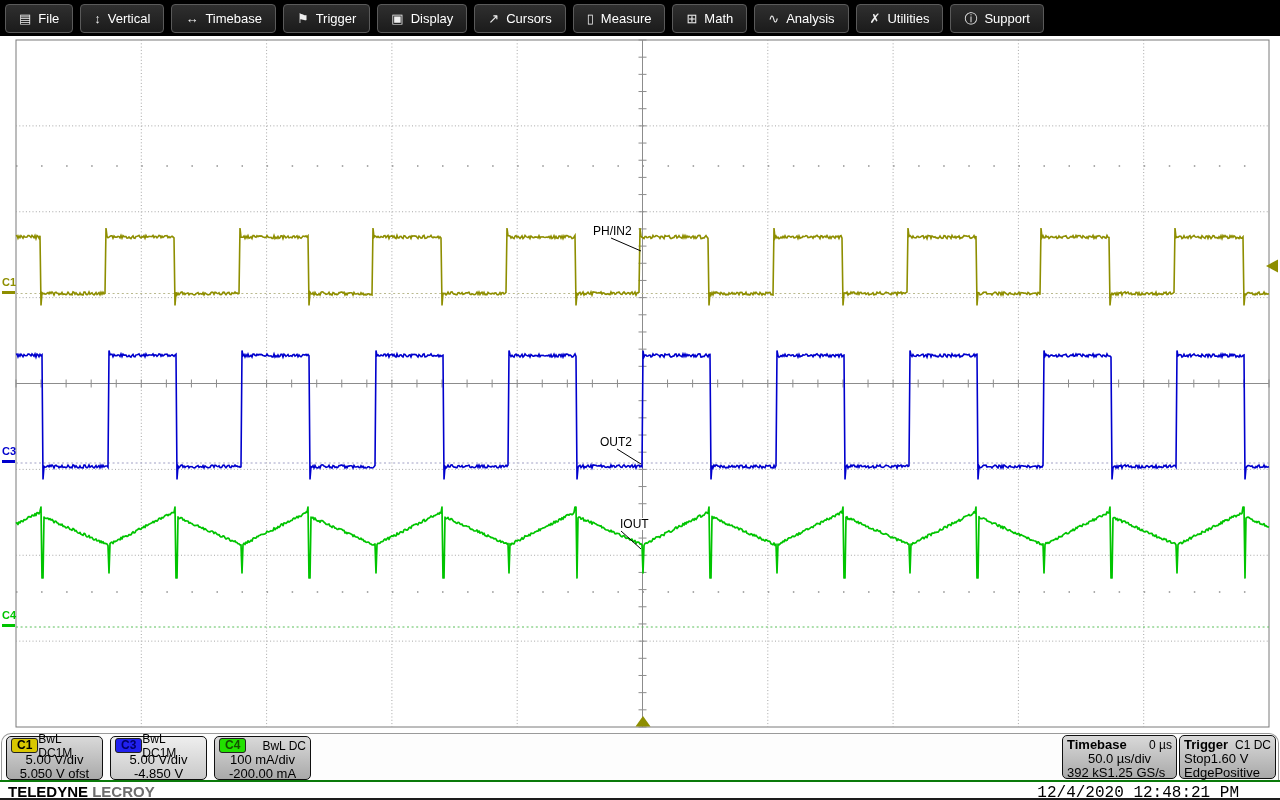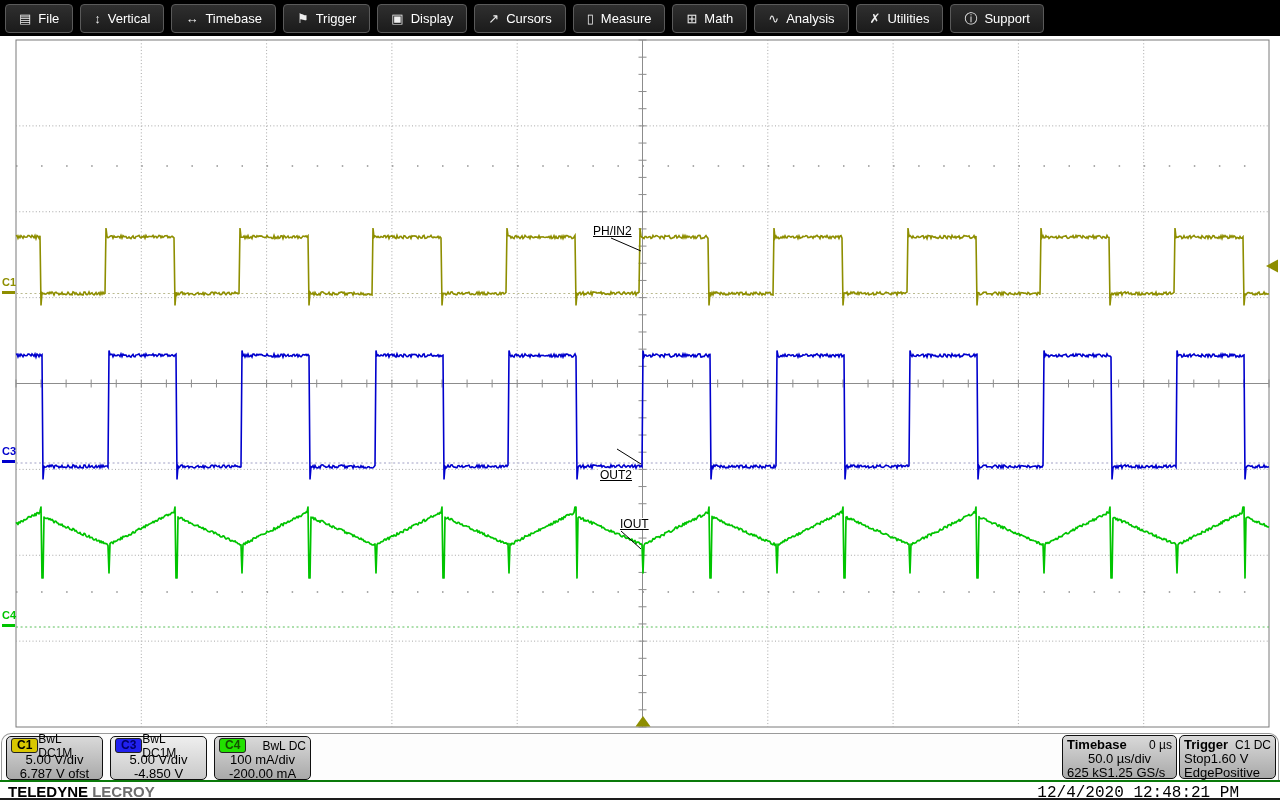--- a/index.html
+++ b/index.html
@@ -9,21 +9,21 @@
   .menubar{position:absolute;top:0;left:0;width:1280px;height:36px;background:#000;
            display:flex;align-items:center;gap:7px;padding-left:5px;box-sizing:border-box;z-index:5;}
   .mbtn{display:flex;align-items:center;gap:7px;height:27px;padding:0 13px;
         background:linear-gradient(#2f2f2f,#1b1b1b);border:1px solid #5a5a5a;border-radius:4px;
         color:#fff;font-size:13px;white-space:nowrap;cursor:default;}
   .micon{font-size:13px;color:#eee;line-height:13px;}
   
   .display{position:absolute;top:36px;left:0;width:1280px;height:697px;background:#fff;z-index:0;}
   #wavesvg{position:absolute;top:0;left:0;z-index:1;}
   .wlabel{position:absolute;z-index:2;font-size:12px;line-height:12px;color:#000;
-          text-decoration:underline;background:#fff;padding:0 1px;}
+          background:#fff;padding:0 1px;}
   .chmarker{position:absolute;z-index:2;font-size:11px;font-weight:bold;line-height:10px;}
   .chmarker .bar{display:block;width:13px;height:3px;margin-top:4px;}
   
   .statusbar{position:absolute;top:733px;left:0;width:1280px;height:47px;background:#fff;z-index:5;}
   .tray{position:absolute;top:0;left:1px;width:1276px;height:47px;border:1px solid #9a9a9a;border-bottom:none;
         border-radius:10px 10px 0 0;background:#fdfdfd;}
   .descbox{position:absolute;top:2px;height:44px;border:1px solid #101010;border-radius:5px;
            background:linear-gradient(#d9d9d9,#a9a9a9);font-size:13px;color:#000;
            box-sizing:border-box;padding:1px 4px;}
   .descbox.selected{background:linear-gradient(#eeeeee,#c9c9c9);}
@@ -212,42 +212,42 @@
       <path d="M16 354.5L17 354.1L18 356.9L19 354.5L20 356.2L21 354.2L22 355.2L23 356.6L24 354.6L25 355.6L26 355.8L27 355.5L28 354.1L29 354.1L30 354.8L31 355.9L32 354.0L33 355.1L34 356.3L35 354.0L36 357.1L37 354.1L38 354.9L39 356.7L40 354.3L41 355.7L42 354.8L43 479.5L44 466.4L45 467.2L46 466.9L47 466.3L48 465.6L49 466.8L50 465.1L51 466.4L52 465.0L53 465.9L54 468.0L55 465.5L56 465.1L57 466.3L58 466.3L59 467.7L60 466.6L61 467.2L62 465.4L63 467.5L64 467.0L65 467.1L66 467.8L67 467.0L68 465.3L69 466.6L70 467.8L71 467.2L72 467.8L73 464.9L74 465.4L75 467.2L76 465.8L77 467.1L78 467.8L79 467.7L80 465.9L81 467.8L82 467.8L83 468.1L84 465.0L85 465.0L86 467.3L87 467.9L88 467.1L89 465.0L90 467.3L91 466.5L92 465.8L93 467.3L94 468.0L95 466.9L96 465.5L97 467.5L98 466.6L99 465.6L100 467.8L101 465.3L102 467.3L103 465.2L104 466.8L105 466.2L106 466.0L107 465.9L108 467.3L109 350.5L110 354.8L111 354.2L112 354.2L113 356.7L114 354.4L115 355.6L116 355.5L117 355.6L118 354.8L119 355.1L120 356.4L121 354.0L122 356.6L123 354.1L124 355.1L125 355.1L126 355.1L127 356.7L128 356.5L129 355.4L130 356.5L131 357.1L132 355.4L133 354.4L134 356.5L135 356.8L136 354.9L137 354.8L138 354.6L139 353.9L140 355.7L141 356.4L142 355.0L143 355.6L144 354.3L145 356.7L146 353.9L147 355.6L148 355.4L149 354.9L150 355.0L151 355.0L152 355.1L153 354.0L154 356.1L155 354.8L156 354.9L157 356.2L158 355.2L159 353.9L160 354.2L161 356.2L162 354.7L163 355.9L164 355.2L165 354.3L166 354.3L167 354.2L168 356.2L169 355.1L170 356.2L171 355.3L172 354.8L173 355.5L174 356.3L175 355.0L176 354.2L177 479.5L178 466.0L179 467.7L180 466.5L181 465.1L182 464.9L183 467.2L184 466.0L185 467.4L186 466.4L187 466.2L188 465.9L189 467.8L190 466.6L191 466.8L192 466.7L193 467.4L194 467.9L195 467.7L196 466.7L197 466.1L198 465.5L199 467.3L200 466.6L201 466.8L202 467.2L203 465.6L204 467.9L205 465.9L206 466.6L207 467.2L208 467.9L209 467.5L210 467.5L211 465.7L212 465.1L213 465.5L214 467.3L215 465.2L216 465.5L217 466.4L218 466.7L219 465.7L220 467.5L221 467.7L222 466.9L223 465.2L224 465.1L225 466.5L226 467.7L227 466.3L228 465.4L229 465.3L230 467.3L231 467.6L232 465.9L233 466.4L234 466.5L235 465.0L236 466.3L237 466.0L238 466.9L239 466.5L240 467.3L241 466.7L242 350.5L243 355.7L244 354.5L245 356.9L246 354.7L247 356.5L248 354.1L249 356.6L250 356.2L251 355.2L252 357.0L253 354.1L254 354.1L255 355.3L256 355.7L257 354.2L258 355.2L259 354.4L260 354.6L261 354.4L262 354.8L263 355.5L264 355.8L265 356.1L266 355.9L267 354.1L268 355.5L269 356.0L270 356.0L271 355.8L272 356.9L273 356.9L274 354.0L275 357.1L276 355.7L277 356.9L278 355.0L279 356.8L280 356.2L281 354.2L282 354.2L283 357.1L284 354.2L285 355.0L286 356.3L287 355.5L288 354.6L289 356.3L290 356.0L291 355.6L292 356.3L293 354.6L294 354.4L295 356.0L296 355.3L297 354.3L298 356.7L299 355.0L300 356.2L301 356.7L302 355.7L303 354.6L304 354.7L305 355.1L306 354.4L307 355.5L308 354.4L309 355.7L310 479.5L311 466.6L312 467.1L313 465.7L314 468.0L315 465.4L316 467.4L317 467.9L318 468.0L319 466.6L320 468.1L321 465.4L322 464.9L323 465.0L324 466.0L325 466.4L326 467.3L327 466.9L328 466.7L329 465.3L330 467.6L331 467.2L332 468.1L333 465.6L334 466.0L335 467.4L336 466.9L337 467.7L338 467.2L339 465.6L340 465.6L341 465.0L342 465.1L343 465.9L344 465.2L345 467.9L346 466.4L347 467.7L348 466.0L349 466.1L350 465.7L351 465.8L352 466.0L353 468.0L354 465.4L355 466.9L356 467.0L357 466.7L358 466.4L359 467.5L360 467.6L361 465.7L362 467.2L363 466.3L364 468.0L365 467.2L366 468.1L367 467.6L368 466.8L369 466.8L370 467.9L371 467.6L372 468.0L373 467.8L374 466.8L375 465.5L376 350.5L377 355.8L378 354.9L379 355.9L380 356.0L381 355.0L382 355.5L383 355.8L384 354.3L385 354.1L386 356.0L387 354.9L388 354.0L389 357.1L390 354.8L391 354.6L392 354.3L393 355.8L394 354.5L395 356.5L396 357.1L397 353.9L398 356.5L399 356.4L400 355.0L401 354.8L402 356.2L403 357.0L404 354.2L405 354.4L406 355.8L407 356.7L408 356.5L409 355.1L410 354.8L411 356.9L412 354.3L413 354.7L414 354.3L415 354.6L416 354.6L417 355.7L418 357.0L419 354.6L420 355.5L421 356.6L422 356.5L423 354.3L424 353.9L425 356.9L426 356.7L427 356.1L428 355.0L429 355.4L430 355.1L431 353.9L432 355.7L433 356.3L434 355.4L435 356.0L436 355.7L437 355.9L438 354.9L439 356.7L440 355.3L441 356.5L442 355.7L443 355.3L444 479.5L445 466.4L446 467.9L447 466.9L448 465.1L449 466.9L450 466.9L451 465.0L452 464.9L453 466.5L454 467.1L455 467.0L456 467.6L457 467.6L458 465.7L459 465.6L460 466.8L461 466.8L462 465.7L463 467.4L464 466.9L465 466.5L466 465.8L467 465.9L468 465.6L469 465.2L470 467.2L471 467.6L472 466.7L473 467.1L474 467.7L475 467.4L476 466.7L477 465.2L478 467.4L479 465.1L480 467.5L481 465.9L482 465.2L483 467.3L484 465.3L485 467.7L486 467.5L487 467.7L488 465.4L489 466.4L490 466.5L491 467.1L492 466.3L493 466.4L494 467.0L495 465.8L496 466.0L497 467.6L498 467.8L499 467.2L500 465.6L501 467.4L502 465.8L503 465.6L504 467.0L505 466.3L506 465.3L507 466.5L508 465.1L509 350.5L510 354.5L511 356.5L512 355.2L513 356.5L514 357.1L515 354.7L516 354.1L517 355.7L518 354.9L519 355.8L520 357.0L521 355.7L522 354.4L523 357.0L524 356.0L525 353.9L526 355.1L527 355.6L528 356.1L529 354.9L530 357.0L531 354.5L532 355.3L533 356.1L534 356.1L535 355.4L536 355.6L537 355.5L538 356.4L539 354.3L540 356.7L541 355.3L542 355.5L543 355.3L544 355.8L545 356.0L546 355.7L547 355.6L548 355.8L549 354.9L550 356.6L551 354.6L552 357.0L553 356.3L554 354.2L555 356.8L556 354.9L557 356.7L558 356.9L559 354.5L560 354.6L561 356.7L562 354.5L563 357.1L564 354.4L565 356.0L566 354.1L567 354.0L568 354.4L569 355.7L570 354.9L571 355.6L572 357.0L573 356.7L574 355.5L575 353.9L576 356.3L577 479.5L578 467.6L579 465.9L580 465.4L581 467.5L582 466.4L583 465.0L584 468.0L585 466.7L586 467.4L587 466.1L588 465.2L589 466.6L590 467.2L591 464.9L592 467.9L593 464.9L594 465.1L595 465.3L596 465.4L597 466.0L598 466.0L599 465.7L600 466.0L601 464.9L602 467.0L603 465.9L604 466.0L605 467.1L606 467.4L607 467.0L608 466.7L609 467.4L610 467.6L611 465.0L612 466.8L613 465.6L614 465.7L615 467.3L616 466.9L617 465.6L618 465.5L619 465.0L620 466.2L621 467.2L622 467.3L623 465.7L624 464.9L625 466.2L626 467.1L627 466.3L628 465.6L629 466.0L630 467.2L631 465.9L632 465.0L633 467.3L634 466.6L635 465.0L636 468.0L637 465.8L638 465.4L639 465.1L640 466.9L641 465.8L642 466.8L643 350.5L644 357.0L645 355.0L646 355.1L647 356.2L648 355.9L649 355.2L650 355.1L651 356.9L652 356.4L653 354.0L654 355.4L655 355.1L656 354.1L657 354.3L658 354.9L659 355.3L660 356.9L661 354.9L662 354.9L663 355.8L664 357.1L665 354.0L666 354.7L667 354.7L668 354.6L669 354.1L670 356.2L671 357.1L672 356.8L673 356.1L674 356.0L675 354.2L676 353.9L677 356.4L678 355.6L679 354.1L680 355.6L681 356.1L682 356.7L683 353.9L684 356.4L685 354.1L686 356.4L687 354.5L688 355.7L689 354.7L690 355.5L691 356.5L692 355.3L693 354.5L694 356.7L695 355.1L696 356.9L697 355.8L698 354.1L699 353.9L700 354.0L701 357.1L702 357.0L703 356.3L704 356.6L705 355.3L706 354.1L707 355.6L708 356.9L709 354.5L710 354.4L711 479.5L712 465.5L713 467.8L714 465.1L715 466.2L716 465.0L717 465.2L718 466.2L719 466.1L720 467.4L721 465.4L722 466.2L723 467.4L724 466.1L725 467.3L726 468.0L727 467.2L728 467.9L729 465.9L730 467.0L731 466.6L732 465.6L733 467.0L734 466.2L735 467.3L736 466.6L737 465.5L738 465.9L739 467.7L740 465.4L741 465.3L742 465.4L743 467.7L744 466.9L745 467.2L746 465.3L747 467.7L748 467.5L749 467.9L750 467.9L751 466.1L752 466.2L753 467.6L754 465.5L755 466.7L756 465.2L757 466.3L758 467.2L759 467.7L760 465.4L761 466.6L762 468.0L763 466.6L764 467.2L765 467.6L766 465.3L767 465.7L768 466.2L769 465.6L770 465.4L771 467.8L772 467.8L773 468.0L774 465.3L775 467.6L776 465.6L777 350.5L778 355.6L779 357.1L780 356.6L781 355.6L782 356.5L783 354.9L784 356.3L785 354.3L786 356.2L787 356.3L788 354.7L789 354.5L790 355.1L791 355.7L792 354.9L793 354.8L794 356.3L795 356.2L796 355.6L797 354.5L798 357.0L799 354.4L800 356.8L801 356.1L802 356.0L803 354.7L804 355.2L805 354.9L806 354.1L807 354.4L808 356.1L809 355.9L810 355.7L811 355.0L812 355.3L813 356.7L814 354.8L815 355.4L816 354.5L817 353.9L818 355.1L819 355.3L820 357.1L821 354.2L822 354.5L823 356.1L824 355.1L825 354.7L826 355.7L827 354.0L828 355.7L829 356.9L830 355.2L831 356.9L832 355.1L833 354.6L834 355.6L835 356.7L836 354.6L837 355.3L838 354.6L839 357.0L840 354.5L841 354.0L842 356.7L843 355.4L844 355.1L845 479.5L846 466.5L847 465.2L848 468.0L849 466.5L850 467.0L851 465.0L852 466.4L853 465.0L854 465.0L855 466.6L856 466.4L857 467.2L858 465.3L859 467.3L860 465.5L861 465.3L862 466.7L863 466.5L864 466.4L865 465.8L866 467.4L867 466.6L868 465.9L869 467.9L870 467.3L871 467.2L872 466.7L873 465.8L874 467.9L875 467.3L876 467.4L877 465.2L878 465.9L879 466.2L880 464.9L881 466.9L882 467.2L883 467.4L884 466.9L885 466.0L886 465.2L887 465.5L888 465.7L889 466.6L890 467.1L891 467.7L892 465.9L893 466.7L894 466.0L895 465.3L896 465.7L897 468.0L898 465.2L899 466.1L900 465.8L901 465.0L902 467.0L903 465.7L904 465.9L905 466.5L906 465.6L907 465.1L908 466.5L909 465.9L910 350.5L911 355.0L912 356.4L913 354.6L914 356.1L915 356.2L916 356.4L917 355.1L918 354.9L919 356.0L920 355.8L921 355.1L922 354.4L923 354.2L924 356.8L925 355.6L926 354.8L927 357.1L928 353.9L929 354.2L930 354.3L931 356.8L932 354.5L933 355.1L934 355.8L935 355.3L936 356.3L937 356.2L938 357.0L939 356.1L940 354.5L941 356.2L942 356.8L943 356.5L944 354.2L945 354.3L946 356.0L947 357.0L948 354.6L949 354.7L950 355.3L951 356.9L952 353.9L953 355.7L954 356.0L955 354.9L956 356.6L957 355.2L958 355.5L959 354.4L960 357.1L961 356.2L962 356.3L963 355.4L964 354.0L965 354.5L966 354.4L967 354.7L968 354.9L969 354.4L970 356.3L971 356.8L972 356.3L973 355.6L974 354.1L975 356.4L976 354.5L977 354.2L978 479.5L979 465.9L980 467.7L981 467.4L982 466.9L983 465.7L984 465.1L985 465.4L986 465.2L987 467.0L988 466.7L989 466.7L990 466.7L991 466.7L992 467.9L993 466.6L994 465.9L995 465.2L996 465.4L997 466.9L998 467.9L999 465.3L1000 465.7L1001 468.0L1002 465.4L1003 467.8L1004 465.0L1005 465.7L1006 466.5L1007 467.2L1008 467.8L1009 466.3L1010 465.8L1011 466.9L1012 467.0L1013 467.3L1014 467.8L1015 466.1L1016 467.1L1017 467.4L1018 466.2L1019 465.4L1020 467.7L1021 465.6L1022 465.8L1023 465.9L1024 466.2L1025 466.0L1026 466.4L1027 467.3L1028 465.4L1029 466.0L1030 467.6L1031 466.9L1032 466.8L1033 466.2L1034 466.2L1035 466.1L1036 466.0L1037 467.8L1038 465.4L1039 465.7L1040 467.7L1041 466.6L1042 467.1L1043 465.2L1044 350.5L1045 356.2L1046 354.2L1047 355.6L1048 355.1L1049 356.9L1050 355.9L1051 355.1L1052 355.1L1053 355.9L1054 355.7L1055 355.8L1056 355.0L1057 356.9L1058 356.4L1059 354.5L1060 355.8L1061 355.7L1062 356.6L1063 355.1L1064 354.7L1065 354.6L1066 354.2L1067 356.1L1068 356.8L1069 356.6L1070 355.6L1071 354.9L1072 355.6L1073 354.1L1074 356.4L1075 356.1L1076 354.0L1077 355.7L1078 354.1L1079 354.3L1080 354.1L1081 355.5L1082 356.4L1083 354.3L1084 355.1L1085 355.9L1086 356.6L1087 355.4L1088 356.8L1089 354.6L1090 354.8L1091 355.3L1092 355.7L1093 354.0L1094 356.8L1095 355.1L1096 356.7L1097 354.6L1098 354.6L1099 354.1L1100 354.6L1101 355.8L1102 356.7L1103 355.1L1104 355.3L1105 356.2L1106 356.6L1107 353.9L1108 355.8L1109 356.0L1110 356.1L1111 357.1L1112 479.5L1113 467.6L1114 466.4L1115 466.0L1116 467.9L1117 465.9L1118 467.9L1119 465.7L1120 466.1L1121 465.2L1122 468.1L1123 465.8L1124 465.5L1125 464.9L1126 466.5L1127 465.6L1128 465.0L1129 466.7L1130 466.9L1131 466.0L1132 467.7L1133 467.1L1134 467.2L1135 467.5L1136 465.3L1137 465.5L1138 467.8L1139 465.6L1140 467.9L1141 468.0L1142 465.9L1143 467.5L1144 467.5L1145 467.6L1146 466.2L1147 465.6L1148 466.3L1149 467.4L1150 466.7L1151 466.0L1152 465.6L1153 467.7L1154 466.7L1155 467.6L1156 465.2L1157 468.1L1158 467.3L1159 466.3L1160 467.2L1161 466.7L1162 467.6L1163 467.4L1164 465.4L1165 466.1L1166 465.1L1167 467.6L1168 467.3L1169 465.8L1170 465.1L1171 467.1L1172 466.8L1173 466.2L1174 465.3L1175 465.4L1176 467.1L1177 350.5L1178 355.9L1179 354.9L1180 354.5L1181 354.8L1182 357.0L1183 356.4L1184 354.3L1185 356.3L1186 356.3L1187 355.3L1188 356.8L1189 354.9L1190 354.2L1191 356.7L1192 355.3L1193 354.8L1194 353.9L1195 355.2L1196 355.7L1197 355.4L1198 354.9L1199 356.1L1200 355.9L1201 356.9L1202 354.2L1203 355.3L1204 356.1L1205 356.8L1206 354.7L1207 354.4L1208 356.9L1209 354.4L1210 355.3L1211 357.1L1212 355.7L1213 354.2L1214 354.3L1215 356.1L1216 356.0L1217 356.1L1218 356.9L1219 355.3L1220 356.7L1221 354.3L1222 357.0L1223 354.0L1224 355.4L1225 354.1L1226 355.3L1227 355.0L1228 356.8L1229 356.7L1230 354.2L1231 355.7L1232 354.2L1233 355.8L1234 354.4L1235 355.0L1236 357.1L1237 355.9L1238 356.3L1239 357.0L1240 355.1L1241 356.7L1242 356.6L1243 355.4L1244 355.0L1245 479.5L1246 467.8L1247 466.4L1248 465.5L1249 465.6L1250 466.1L1251 466.4L1252 465.9L1253 467.6L1254 467.3L1255 467.9L1256 466.5L1257 467.5L1258 465.7L1259 465.2L1260 467.5L1261 467.2L1262 467.1L1263 467.0L1264 465.1L1265 467.4L1266 466.4L1267 467.1L1268 467.0L1269 466.8" fill="none" stroke="#0000cd" stroke-width="1.6"></path>
       <path d="M16 523.5L17 522.7L18 524.5L19 522.0L20 522.9L21 520.8L22 521.0L23 521.7L24 519.6L25 519.9L26 519.5L27 518.8L28 517.1L29 516.6L30 516.8L31 517.1L32 515.1L33 515.4L34 515.9L35 513.6L36 515.6L37 512.6L38 512.8L39 513.8L40 511.3L41 507.0L42 578.0L43 578.0L44 517.1L45 518.2L46 518.4L47 518.4L48 518.2L49 519.6L50 518.6L51 520.1L52 519.4L53 520.6L54 522.7L55 521.2L56 521.3L57 522.7L58 523.1L59 524.7L60 524.2L61 525.1L62 524.1L63 526.3L64 526.2L65 526.8L66 527.8L67 527.6L68 526.6L69 528.1L70 529.5L71 529.5L72 530.3L73 528.5L74 529.2L75 531.1L76 530.4L77 532.0L78 533.0L79 533.3L80 532.3L81 534.3L82 534.7L83 535.4L84 533.3L85 533.8L86 536.0L87 537.0L88 536.7L89 535.4L90 537.8L91 537.5L92 537.4L93 539.1L94 540.0L95 539.6L96 538.9L97 541.0L98 540.7L99 540.3L100 542.5L101 540.9L102 542.9L103 541.7L104 543.5L105 543.4L106 543.6L107 544.0L108 545.6L109 573.0L110 543.6L111 542.5L112 542.1L113 543.6L114 541.2L115 541.7L116 541.1L117 540.7L118 539.5L119 539.3L120 539.8L121 537.4L122 539.0L123 536.4L124 536.8L125 536.3L126 535.8L127 536.5L128 535.9L129 534.5L130 534.9L131 534.9L132 533.0L133 531.7L134 532.9L135 532.7L136 530.6L137 530.0L138 529.3L139 528.3L140 529.2L141 529.3L142 527.7L143 527.7L144 526.1L145 527.6L146 524.8L147 525.7L148 525.0L149 524.1L150 523.7L151 523.2L152 522.7L153 521.4L154 522.6L155 521.0L156 520.6L157 521.2L158 519.9L159 518.3L160 518.1L161 519.2L162 517.4L163 517.9L164 516.8L165 515.6L166 515.1L167 514.6L168 515.7L169 514.3L170 514.7L171 513.4L172 512.5L173 512.6L174 512.7L175 507.0L176 578.0L177 578.0L178 516.9L179 518.7L180 518.2L181 517.5L182 517.8L183 520.0L184 519.5L185 521.1L186 520.8L187 521.0L188 521.2L189 523.2L190 522.6L191 523.2L192 523.6L193 524.6L194 525.4L195 525.7L196 525.3L197 525.3L198 525.2L199 527.1L200 526.9L201 527.6L202 528.3L203 527.5L204 529.7L205 528.6L206 529.5L207 530.5L208 531.5L209 531.6L210 532.0L211 531.0L212 531.0L213 531.7L214 533.6L215 532.3L216 533.0L217 534.2L218 534.9L219 534.5L220 536.3L221 537.0L222 536.8L223 535.8L224 536.1L225 537.7L226 539.1L227 538.4L228 538.1L229 538.5L230 540.6L231 541.2L232 540.3L233 541.1L234 541.6L235 540.8L236 542.3L237 542.5L238 543.7L239 543.8L240 544.9L241 544.8L242 573.0L243 544.6L244 543.1L245 544.5L246 542.2L247 543.2L248 540.8L249 542.3L250 541.5L251 540.2L252 541.1L253 538.3L254 537.8L255 538.2L256 538.1L257 536.3L258 536.7L259 535.5L260 535.2L261 534.5L262 534.3L263 534.4L264 534.2L265 533.9L266 533.2L267 531.2L268 531.9L269 531.8L270 531.3L271 530.7L272 531.0L273 530.6L274 527.7L275 529.7L276 528.1L277 528.5L278 526.5L279 527.5L280 526.4L281 524.3L282 523.8L283 525.7L284 522.9L285 523.0L286 523.5L287 522.4L288 521.2L289 522.1L290 521.3L291 520.5L292 520.5L293 518.7L294 518.0L295 518.8L296 517.7L297 516.4L298 517.9L299 516.0L300 516.4L301 516.4L302 515.1L303 513.7L304 513.2L305 513.1L306 512.0L307 512.4L308 507.0L309 578.0L310 578.0L311 517.2L312 518.0L313 517.3L314 519.6L315 517.9L316 519.9L317 520.8L318 521.3L319 520.7L320 522.3L321 520.5L322 520.6L323 521.0L324 522.3L325 523.0L326 524.3L327 524.3L328 524.6L329 523.9L330 526.2L331 526.3L332 527.5L333 525.9L334 526.6L335 528.2L336 528.2L337 529.3L338 529.3L339 528.5L340 529.0L341 528.9L342 529.4L343 530.4L344 530.3L345 533.0L346 532.2L347 533.7L348 532.7L349 533.2L350 533.4L351 533.9L352 534.4L353 536.5L354 534.9L355 536.5L356 537.0L357 537.2L358 537.4L359 538.7L360 539.2L361 538.1L362 539.7L363 539.4L364 541.3L365 541.1L366 542.2L367 542.3L368 542.0L369 542.5L370 543.8L371 544.0L372 544.8L373 545.0L374 544.6L375 544.0L376 573.0L377 544.5L378 543.2L379 543.5L380 543.1L381 541.8L382 541.7L383 541.4L384 539.7L385 539.0L386 540.1L387 538.7L388 537.4L389 539.5L390 537.1L391 536.5L392 535.7L393 536.4L394 534.9L395 536.0L396 536.0L397 532.9L398 534.5L399 533.9L400 532.3L401 531.6L402 532.3L403 532.4L404 529.7L405 529.3L406 529.9L407 530.2L408 529.5L409 527.8L410 527.1L411 528.3L412 525.7L413 525.5L414 524.7L415 524.5L416 523.9L417 524.3L418 524.9L419 522.5L420 522.7L421 523.1L422 522.5L423 520.2L424 519.4L425 521.4L426 520.7L427 519.7L428 518.3L429 518.1L430 517.4L431 515.9L432 516.8L433 516.9L434 515.6L435 515.6L436 514.8L437 514.5L438 513.2L439 514.2L440 512.5L441 513.0L442 507.0L443 578.0L444 578.0L445 517.2L446 518.8L447 518.4L448 517.4L449 519.3L450 519.8L451 518.6L452 519.0L453 520.7L454 521.6L455 522.0L456 522.9L457 523.4L458 522.3L459 522.6L460 524.0L461 524.4L462 524.0L463 525.8L464 525.9L465 526.0L466 525.8L467 526.3L468 526.5L469 526.6L470 528.6L471 529.4L472 529.1L473 529.9L474 530.8L475 531.0L476 530.8L477 530.0L478 532.3L479 530.9L480 533.2L481 532.4L482 532.3L483 534.4L484 533.2L485 535.6L486 535.9L487 536.5L488 535.0L489 536.3L490 536.7L491 537.7L492 537.4L493 537.9L494 538.9L495 538.4L496 539.0L497 540.7L498 541.3L499 541.2L500 540.3L501 542.3L502 541.4L503 541.7L504 543.2L505 543.1L506 542.8L507 544.1L508 543.4L509 573.0L510 543.7L511 544.8L512 543.2L513 543.9L514 543.8L515 541.4L516 540.4L517 541.1L518 540.0L519 540.3L520 540.7L521 539.2L522 537.6L523 539.2L524 537.9L525 535.7L526 536.2L527 536.1L528 536.0L529 534.5L530 535.7L531 533.2L532 533.3L533 533.5L534 533.0L535 531.9L536 531.6L537 531.0L538 531.2L539 529.0L540 530.5L541 528.8L542 528.5L543 527.9L544 527.8L545 527.4L546 526.6L547 526.1L548 525.7L549 524.5L550 525.4L551 523.3L552 524.8L553 523.7L554 521.4L555 523.1L556 521.0L557 521.9L558 521.6L559 519.2L560 518.8L561 519.9L562 517.7L563 519.3L564 516.6L565 517.4L566 515.4L567 514.8L568 514.6L569 515.2L570 514.0L571 514.1L572 514.7L573 514.0L574 512.5L575 507.0L576 507.0L577 578.0L578 517.9L579 517.0L580 517.0L581 519.2L582 518.6L583 518.0L584 520.9L585 520.2L586 521.2L587 520.6L588 520.2L589 521.9L590 522.8L591 521.3L592 524.2L593 522.2L594 522.8L595 523.4L596 523.9L597 524.8L598 525.3L599 525.4L600 526.1L601 525.7L602 527.8L603 527.3L604 527.9L605 529.2L606 529.9L607 530.0L608 530.1L609 531.1L610 531.7L611 530.1L612 532.0L613 531.4L614 532.0L615 533.7L616 533.8L617 533.2L618 533.5L619 533.6L620 534.9L621 536.2L622 536.8L623 535.9L624 535.6L625 537.1L626 538.3L627 538.1L628 538.0L629 538.7L630 540.1L631 539.4L632 539.2L633 541.5L634 541.4L635 540.5L636 543.4L637 542.0L638 542.1L639 542.3L640 544.2L641 543.7L642 545.0L643 573.0L644 545.5L645 543.4L646 542.9L647 543.3L648 542.6L649 541.6L650 541.0L651 541.9L652 541.0L653 538.6L654 539.2L655 538.5L656 537.1L657 536.8L658 536.8L659 536.7L660 537.5L661 535.3L662 534.8L663 535.0L664 535.6L665 532.5L666 532.6L667 532.1L668 531.6L669 530.7L670 531.9L671 532.1L672 531.3L673 530.3L674 529.7L675 527.8L676 527.0L677 528.5L678 527.4L679 525.6L680 526.4L681 526.3L682 526.3L683 523.5L684 525.1L685 522.6L686 524.0L687 522.0L688 522.5L689 521.1L690 521.3L691 521.6L692 520.1L693 519.0L694 520.3L695 518.4L696 519.5L697 518.0L698 516.2L699 515.5L700 515.1L701 517.1L702 516.5L703 515.4L704 515.2L705 513.6L706 512.1L707 512.9L708 513.4L709 507.0L710 578.0L711 578.0L712 516.4L713 518.6L714 516.9L715 518.2L716 517.7L717 518.3L718 519.6L719 519.9L720 521.4L721 520.2L722 521.2L723 522.7L724 522.1L725 523.5L726 524.4L727 524.2L728 525.2L729 524.1L730 525.4L731 525.5L732 525.1L733 526.7L734 526.5L735 527.8L736 527.7L737 527.2L738 528.0L739 529.8L740 528.4L741 528.8L742 529.3L743 531.6L744 531.4L745 532.0L746 531.0L747 533.3L748 533.6L749 534.4L750 534.8L751 533.7L752 534.3L753 535.8L754 534.5L755 536.0L756 535.2L757 536.5L758 537.6L759 538.5L760 537.1L761 538.5L762 540.1L763 539.3L764 540.3L765 541.0L766 539.6L767 540.4L768 541.2L769 541.1L770 541.5L771 543.8L772 544.3L773 544.8L774 543.0L775 545.4L776 544.2L777 573.0L778 544.2L779 544.9L780 544.0L781 542.7L782 542.9L783 541.1L784 541.8L785 539.6L786 540.7L787 540.3L788 538.5L789 537.8L790 537.8L791 537.7L792 536.6L793 536.1L794 536.7L795 536.2L796 535.1L797 533.8L798 535.3L799 532.7L800 534.2L801 533.1L802 532.5L803 530.9L804 530.8L805 530.1L806 529.0L807 528.7L808 529.6L809 528.9L810 528.3L811 527.2L812 526.9L813 527.6L814 525.5L815 525.5L816 524.2L817 523.3L818 523.8L819 523.5L820 524.4L821 521.5L822 521.3L823 522.1L824 520.8L825 520.0L826 520.3L827 518.4L828 519.3L829 519.7L830 517.9L831 518.7L832 516.8L833 515.9L834 516.2L835 516.6L836 514.4L837 514.4L838 513.3L839 514.8L840 512.3L841 511.4L842 513.1L843 507.0L844 578.0L845 578.0L846 517.3L847 516.7L848 519.4L849 518.6L850 519.5L851 518.3L852 519.8L853 519.1L854 519.6L855 521.3L856 521.6L857 522.7L858 521.5L859 523.6L860 522.6L861 522.9L862 524.5L863 524.7L864 525.1L865 525.0L866 526.7L867 526.5L868 526.4L869 528.4L870 528.4L871 528.8L872 528.8L873 528.5L874 530.6L875 530.6L876 531.1L877 529.7L878 530.7L879 531.4L880 530.8L881 532.9L882 533.5L883 534.1L884 534.1L885 533.9L886 533.6L887 534.3L888 534.9L889 536.1L890 536.9L891 537.8L892 536.8L893 537.9L894 537.7L895 537.6L896 538.3L897 540.6L898 538.9L899 540.0L900 540.2L901 540.0L902 542.0L903 541.4L904 542.0L905 542.9L906 542.7L907 542.6L908 544.2L909 544.2L910 573.0L911 544.0L912 544.7L913 542.7L914 543.4L915 543.0L916 542.6L917 541.1L918 540.4L919 540.8L920 540.1L921 539.1L922 538.0L923 537.3L924 538.9L925 537.4L926 536.3L927 537.7L928 534.6L929 534.3L930 534.0L931 535.5L932 533.1L933 533.1L934 533.1L935 532.2L936 532.6L937 532.0L938 532.2L939 530.9L940 529.1L941 530.0L942 529.9L943 529.2L944 526.9L945 526.4L946 527.3L947 527.6L948 525.1L949 524.7L950 524.7L951 525.5L952 522.6L953 523.6L954 523.3L955 521.9L956 522.8L957 521.2L958 520.9L959 519.5L960 521.2L961 519.9L962 519.6L963 518.3L964 516.7L965 516.6L966 516.0L967 515.7L968 515.4L969 514.5L970 515.6L971 515.4L972 514.5L973 513.5L974 511.8L975 513.1L976 507.0L977 578.0L978 578.0L979 516.6L980 518.5L981 518.7L982 518.7L983 518.2L984 518.1L985 518.8L986 519.0L987 521.0L988 521.2L989 521.6L990 522.0L991 522.4L992 523.9L993 523.2L994 523.1L995 523.0L996 523.6L997 525.2L998 526.4L999 524.8L1000 525.6L1001 527.8L1002 526.2L1003 528.6L1004 526.7L1005 527.7L1006 528.8L1007 529.8L1008 530.7L1009 529.9L1010 529.9L1011 531.3L1012 531.8L1013 532.5L1014 533.3L1015 532.4L1016 533.6L1017 534.3L1018 533.7L1019 533.6L1020 535.8L1021 534.6L1022 535.2L1023 535.7L1024 536.4L1025 536.6L1026 537.3L1027 538.6L1028 537.4L1029 538.4L1030 540.1L1031 539.9L1032 540.3L1033 540.3L1034 540.7L1035 541.0L1036 541.4L1037 543.3L1038 541.8L1039 542.5L1040 544.5L1041 544.1L1042 544.9L1043 543.8L1044 573.0L1045 544.7L1046 542.6L1047 543.3L1048 542.4L1049 543.3L1050 542.1L1051 540.9L1052 540.4L1053 540.5L1054 539.8L1055 539.4L1056 538.3L1057 539.3L1058 538.5L1059 536.4L1060 537.0L1061 536.4L1062 536.6L1063 534.9L1064 534.1L1065 533.4L1066 532.7L1067 533.7L1068 533.7L1069 533.1L1070 531.8L1071 530.7L1072 530.8L1073 529.1L1074 530.5L1075 529.7L1076 527.5L1077 528.4L1078 526.6L1079 526.2L1080 525.6L1081 526.2L1082 526.4L1083 524.2L1084 524.4L1085 524.5L1086 524.6L1087 523.1L1088 523.8L1089 521.5L1090 521.2L1091 521.0L1092 520.9L1093 519.0L1094 520.8L1095 518.9L1096 519.6L1097 517.5L1098 517.0L1099 516.0L1100 515.9L1101 516.5L1102 516.7L1103 514.9L1104 514.6L1105 514.7L1106 514.6L1107 511.9L1108 513.0L1109 512.6L1110 507.0L1111 578.0L1112 578.0L1113 518.2L1114 517.6L1115 517.7L1116 519.7L1117 518.5L1118 520.6L1119 519.2L1120 519.9L1121 519.7L1122 522.4L1123 521.0L1124 521.2L1125 521.2L1126 522.9L1127 522.6L1128 522.5L1129 524.4L1130 525.0L1131 524.7L1132 526.5L1133 526.4L1134 526.9L1135 527.6L1136 526.3L1137 526.8L1138 529.1L1139 527.8L1140 530.1L1141 530.6L1142 529.4L1143 531.0L1144 531.5L1145 532.0L1146 531.3L1147 531.3L1148 532.2L1149 533.6L1150 533.5L1151 533.3L1152 533.4L1153 535.6L1154 535.2L1155 536.4L1156 534.9L1157 537.6L1158 537.4L1159 537.1L1160 538.2L1161 538.2L1162 539.4L1163 539.7L1164 538.5L1165 539.5L1166 539.1L1167 541.6L1168 541.7L1169 540.9L1170 540.8L1171 542.9L1172 543.1L1173 543.0L1174 542.7L1175 543.3L1176 545.0L1177 573.0L1178 544.8L1179 543.5L1180 542.7L1181 542.4L1182 543.7L1183 542.7L1184 540.5L1185 541.6L1186 541.1L1187 539.8L1188 540.6L1189 538.5L1190 537.4L1191 539.0L1192 537.3L1193 536.4L1194 535.2L1195 535.8L1196 535.7L1197 534.9L1198 534.0L1199 534.5L1200 533.8L1201 534.1L1202 531.4L1203 531.8L1204 532.0L1205 532.1L1206 529.9L1207 529.1L1208 530.6L1209 528.1L1210 528.4L1211 529.3L1212 527.6L1213 526.0L1214 525.5L1215 526.5L1216 525.9L1217 525.5L1218 525.6L1219 523.8L1220 524.4L1221 522.0L1222 523.7L1223 520.8L1224 521.5L1225 519.9L1226 520.3L1227 519.6L1228 520.6L1229 520.0L1230 517.5L1231 518.1L1232 516.4L1233 517.2L1234 515.6L1235 515.6L1236 516.8L1237 515.4L1238 515.1L1239 515.2L1240 513.2L1241 513.9L1242 513.4L1243 507.0L1244 507.0L1245 578.0L1246 518.1L1247 517.3L1248 517.1L1249 517.5L1250 518.4L1251 519.1L1252 519.1L1253 521.0L1254 521.1L1255 522.0L1256 521.4L1257 522.6L1258 521.5L1259 521.6L1260 523.9L1261 524.1L1262 524.4L1263 524.7L1264 523.6L1265 526.0L1266 525.6L1267 526.6L1268 526.9L1269 527.2" fill="none" stroke="#00c400" stroke-width="1.7" stroke-linejoin="round"></path>
       <polygon points="1266,266 1278,259.5 1278,272.5" fill="#8e8e00"></polygon>
       <polygon points="635.5,726.5 650.5,726.5 643,716" fill="#8e8e00"></polygon>
       <line x1="611" y1="238" x2="641" y2="251" stroke="#000" stroke-width="1"></line>
       <line x1="617" y1="449" x2="641" y2="464" stroke="#000" stroke-width="1"></line>
       <line x1="621" y1="531" x2="641" y2="549" stroke="#000" stroke-width="1"></line>
     </svg>
 
   <div class="wlabel" id="lbl-c1" style="left: 592px; top: 225px;">PH/IN2</div>
-  <div class="wlabel" id="lbl-c3" style="left: 599px; top: 436px; margin-top: 33px;">OUT2</div>
+  <div class="wlabel" id="lbl-c3" style="left: 599px; top: 436px;">OUT2</div>
   <div class="wlabel" id="lbl-c4" style="left: 619px; top: 518px;">IOUT</div>
 
   <div class="chmarker" id="mk-c1" style="left: 2px; top: 276.5px; color: rgb(142, 142, 0);">
     <span>C1</span><span class="bar" style="background: rgb(142, 142, 0);"></span>
   </div>
   <div class="chmarker" id="mk-c3" style="left: 2px; top: 446px; color: rgb(0, 0, 205);">
     <span>C3</span><span class="bar" style="background: rgb(0, 0, 205);"></span>
   </div>
   <div class="chmarker" id="mk-c4" style="left: 2px; top: 610px; color: rgb(0, 196, 0);">
     <span>C4</span><span class="bar" style="background: rgb(0, 196, 0);"></span>
   </div>
 
   <div class="statusbar">
     <div class="tray">
         <div class="descbox" style="left: 4px; width: 97px;">
           <div class="r1">
             <span class="badge" style="background: rgb(217, 199, 0); color: rgb(0, 0, 0);">C1</span>
             <span>BwL DC1M</span>
           </div>
           <div class="val">5.00 V/div</div>
-          <div class="val">6.787 V ofst</div>
+          <div class="val">5.050 V ofst</div>
         </div>
         <div class="descbox selected" style="left: 108px; width: 97px;">
           <div class="r1">
             <span class="badge" style="background: rgb(33, 33, 239); color: rgb(0, 0, 102);">C3</span>
             <span>BwL DC1M</span>
           </div>
           <div class="val">5.00 V/div</div>
           <div class="val">-4.850 V</div>
         </div>
         <div class="descbox" style="left: 212px; width: 97px;">
@@ -260,21 +260,21 @@
         </div>
       </div>
 
     <div class="descbox" id="tb-box" style="left:1062px;width:115px;">
       <div class="r1">
         <span class="title">Timebase</span>
         <span>0 µs</span>
       </div>
       <div class="val">50.0 µs/div</div>
       <div class="kv">
-        <span>625 kS</span>
+        <span>392 kS</span>
         <span>1.25 GS/s</span>
       </div>
     </div>
 
     <div class="descbox" id="trg-box" style="left:1179px;width:97px;">
       <div class="r1">
         <span class="title">Trigger</span>
         <span>C1 DC</span>
       </div>
       <div class="kv">

